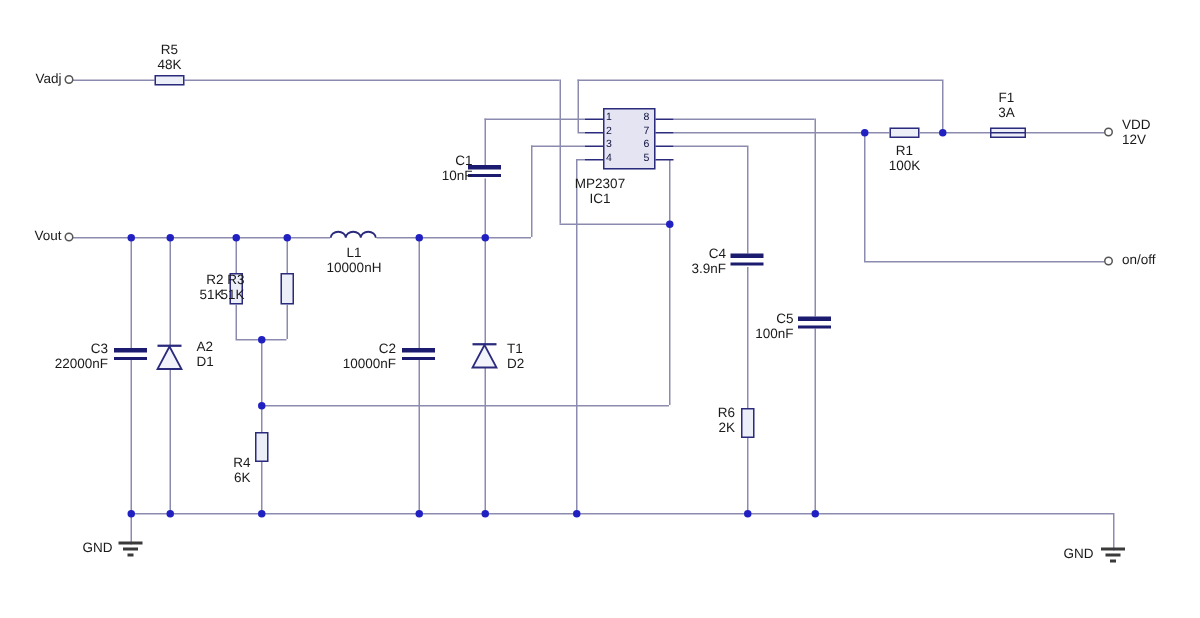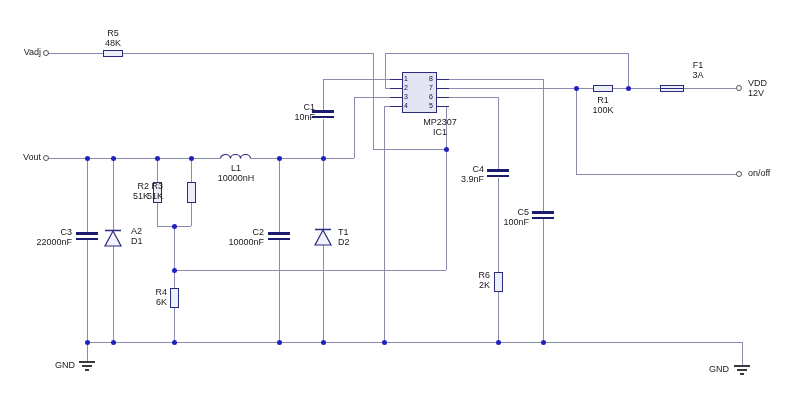--- a/index.html
+++ b/index.html
@@ -145,34 +145,34 @@
     <div>51K</div>
   </div>
 
   <div class="resv" style="left:187px;top:182px"></div>
   <div class="lbl ra" style="right:637px;top:182px">
     <div>R3</div>
     <div>51K</div>
   </div>
 
   <div class="resv" style="left:170px;top:288px;height:20px"></div>
-  <div class="lbl ra" style="right:633px;top:288px">
+  <div class="lbl ra" style="right:633px;top:304px">
     <div>R4</div>
     <div>6K</div>
   </div>
 
   <div class="resv" style="left:494px;top:272px;height:20px"></div>
   <div class="lbl ra" style="right:310px;top:271px">
     <div>R6</div>
     <div>2K</div>
   </div>
 
   <div class="resh" style="left:660px;top:85px;width:24px"></div>
   <div class="fline" style="left:660px;top:88px;width:24px"></div>
-  <div class="lbl ctr" style="left:698px;top:61px">
+  <div class="lbl ctr" style="left:671px;top:61px">
     <div>F1</div>
     <div>3A</div>
   </div>
 
   <div>
     <div class="plate" style="left:312px;top:110px"></div>
     <div class="plate" style="left:312px;top:115.5px"></div>
   </div>
   <div class="lbl ra" style="right:485px;top:103px">
     <div>C1</div>
@@ -251,18 +251,18 @@
   <div class="stub" style="left:437px;top:97px"></div>
   <div class="stub" style="left:437px;top:106px"></div>
   <div class="pin" style="left:404px;top:75px">1</div>
   <div class="pin" style="left:404px;top:84px">2</div>
   <div class="pin" style="left:404px;top:93px">3</div>
   <div class="pin" style="left:404px;top:102px">4</div>
   <div class="pin" style="left:429px;top:75px">8</div>
   <div class="pin" style="left:429px;top:84px">7</div>
   <div class="pin" style="left:429px;top:93px">6</div>
   <div class="pin" style="left:429px;top:102px">5</div>
-  <div class="lbl ctr" style="left:440px;top:118px">
+  <div class="lbl ctr" style="left:400px;top:118px">
     <div>MP2307</div>
     <div>IC1</div>
   </div>
 
 </div>
 
 </body></html>

